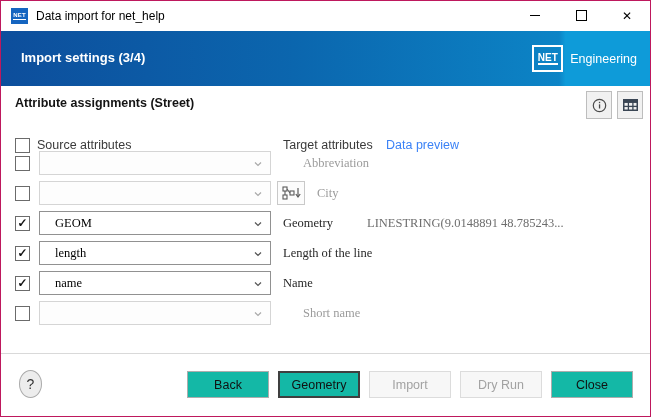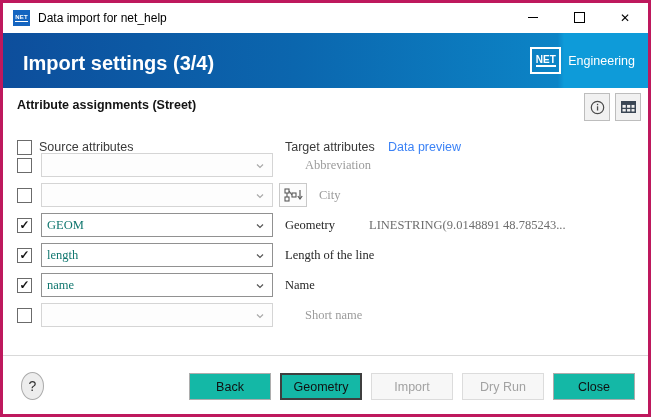--- a/index.html
+++ b/index.html
@@ -1,33 +1,33 @@
 <!DOCTYPE html>
 <html><head>
 <meta charset="utf-8">
 <style>
   html,body{margin:0;padding:0;background:#fff;}
   body{font-family:"Liberation Sans","DejaVu Sans",sans-serif;}
-  .window{position:relative;width:651px;height:417px;box-sizing:border-box;background:#fff;border:3px solid #be185d;overflow:hidden;}
+  .window{position:relative;width:651px;height:417px;box-sizing:border-box;background:#fff;border:1px solid #be185d;overflow:hidden;}
 
   
   .titlebar{position:absolute;left:0;top:0;width:100%;height:30px;background:#fff;display:flex;align-items:center;}
   .app-icon{width:17px;height:16px;margin-left:10px;background:#1565c0;color:#fff;font-size:6px;font-weight:bold;display:flex;align-items:center;justify-content:center;letter-spacing:.2px;}
   .app-icon span{border-bottom:1px solid #fff;padding-bottom:1px;}
   .title-text{margin-left:8px;font-size:12px;color:#000;}
   .win-controls{position:absolute;right:0;top:0;height:29px;display:flex;}
   .win-btn{width:46px;height:29px;display:flex;align-items:center;justify-content:center;color:#000;}
   .glyph-min{width:10px;height:1px;background:#000;display:block;}
   .glyph-max{width:9px;height:9px;border:1px solid #000;display:block;}
   .glyph-close{font-size:12px;line-height:1;}
 
   
   .header{position:absolute;left:0;top:30px;width:100%;height:55px;
     background:linear-gradient(90deg,#0d4e9c 0%,#0b66ae 45%,#0c84c6 86%,#0e9bd9 87%,#0e9bd9 100%);}
-  .header-title{position:absolute;left:20px;top:19px;color:#fff;font-size:20px;font-weight:bold;}
+  .header-title{position:absolute;left:20px;top:19px;color:#fff;font-size:13px;font-weight:bold;}
   .logo{position:absolute;right:13px;top:0;height:55px;display:flex;align-items:center;color:#fff;}
   .logo-box{width:27px;height:23px;border:2px solid #fff;display:flex;align-items:center;justify-content:center;font-weight:bold;font-size:10px;margin-right:7px;}
   .logo-box span{border-bottom:2px solid #fff;}
   .logo-text{font-size:12.5px;}
 
   
   .section-title{position:absolute;left:14px;top:95px;font-size:12.5px;font-weight:bold;color:#141414;}
   .tool-btns{position:absolute;right:7px;top:90px;display:flex;gap:5px;}
   .tool-btn{width:24px;height:26px;background:#f1f1f1;border:1px solid #bdbdbd;display:flex;align-items:center;justify-content:center;cursor:default;}
 
@@ -36,21 +36,21 @@
   .col-src{position:absolute;left:36px;top:1px;font-size:12.5px;color:#3a3a3a;}
   .col-tgt{position:absolute;left:282px;top:1px;font-size:12.5px;color:#3a3a3a;}
   .col-prev{position:absolute;left:385px;top:1px;font-size:12.5px;color:#3b82f6;}
 
   .rows{position:absolute;left:0;top:147px;width:100%;}
   .row{position:relative;height:30px;display:flex;align-items:center;font-family:Liberation Serif, serif;}
   .cb{width:13px;height:13px;border:1px solid #6b6b6b;background:#fff;display:inline-flex;align-items:center;justify-content:center;box-sizing:content-box;}
   .row .cb{margin-left:14px;}
   .cb.checked::after{content:"\2713";font-size:12px;font-weight:bold;color:#111;line-height:1;}
   .dropdown{margin-left:9px;width:232px;height:24px;box-sizing:border-box;border:1px solid #919191;background:#fff;position:relative;display:flex;align-items:center;}
-  .dd-text{margin-left:5px;font-size:12.5px;color:#0f766e;}
+  .dd-text{margin-left:15px;font-size:12.5px;color:#000000;}
   .chev{position:absolute;right:8px;top:8px;width:8px;height:8px;}
   .chev svg{display:block;}
   .row.disabled .dropdown{border-color:#d5d5d5;background:#fdfdfd;}
   .target-cell{display:flex;align-items:center;}
   .target-label{font-size:12.5px;color:#262626;margin-left:12px;white-space:nowrap;}
   .row.disabled .target-label{color:#9b9b9b;}
   .row.disabled .target-label.wide-indent{margin-left:32px;}
   .link-btn{margin-left:6px;width:28px;height:24px;box-sizing:border-box;border:1px solid #c9c9c9;background:#fcfcfc;display:flex;align-items:center;justify-content:center;}
   .preview{position:absolute;left:366px;top:8px;font-size:12.5px;color:#6e6e6e;white-space:nowrap;}
 

